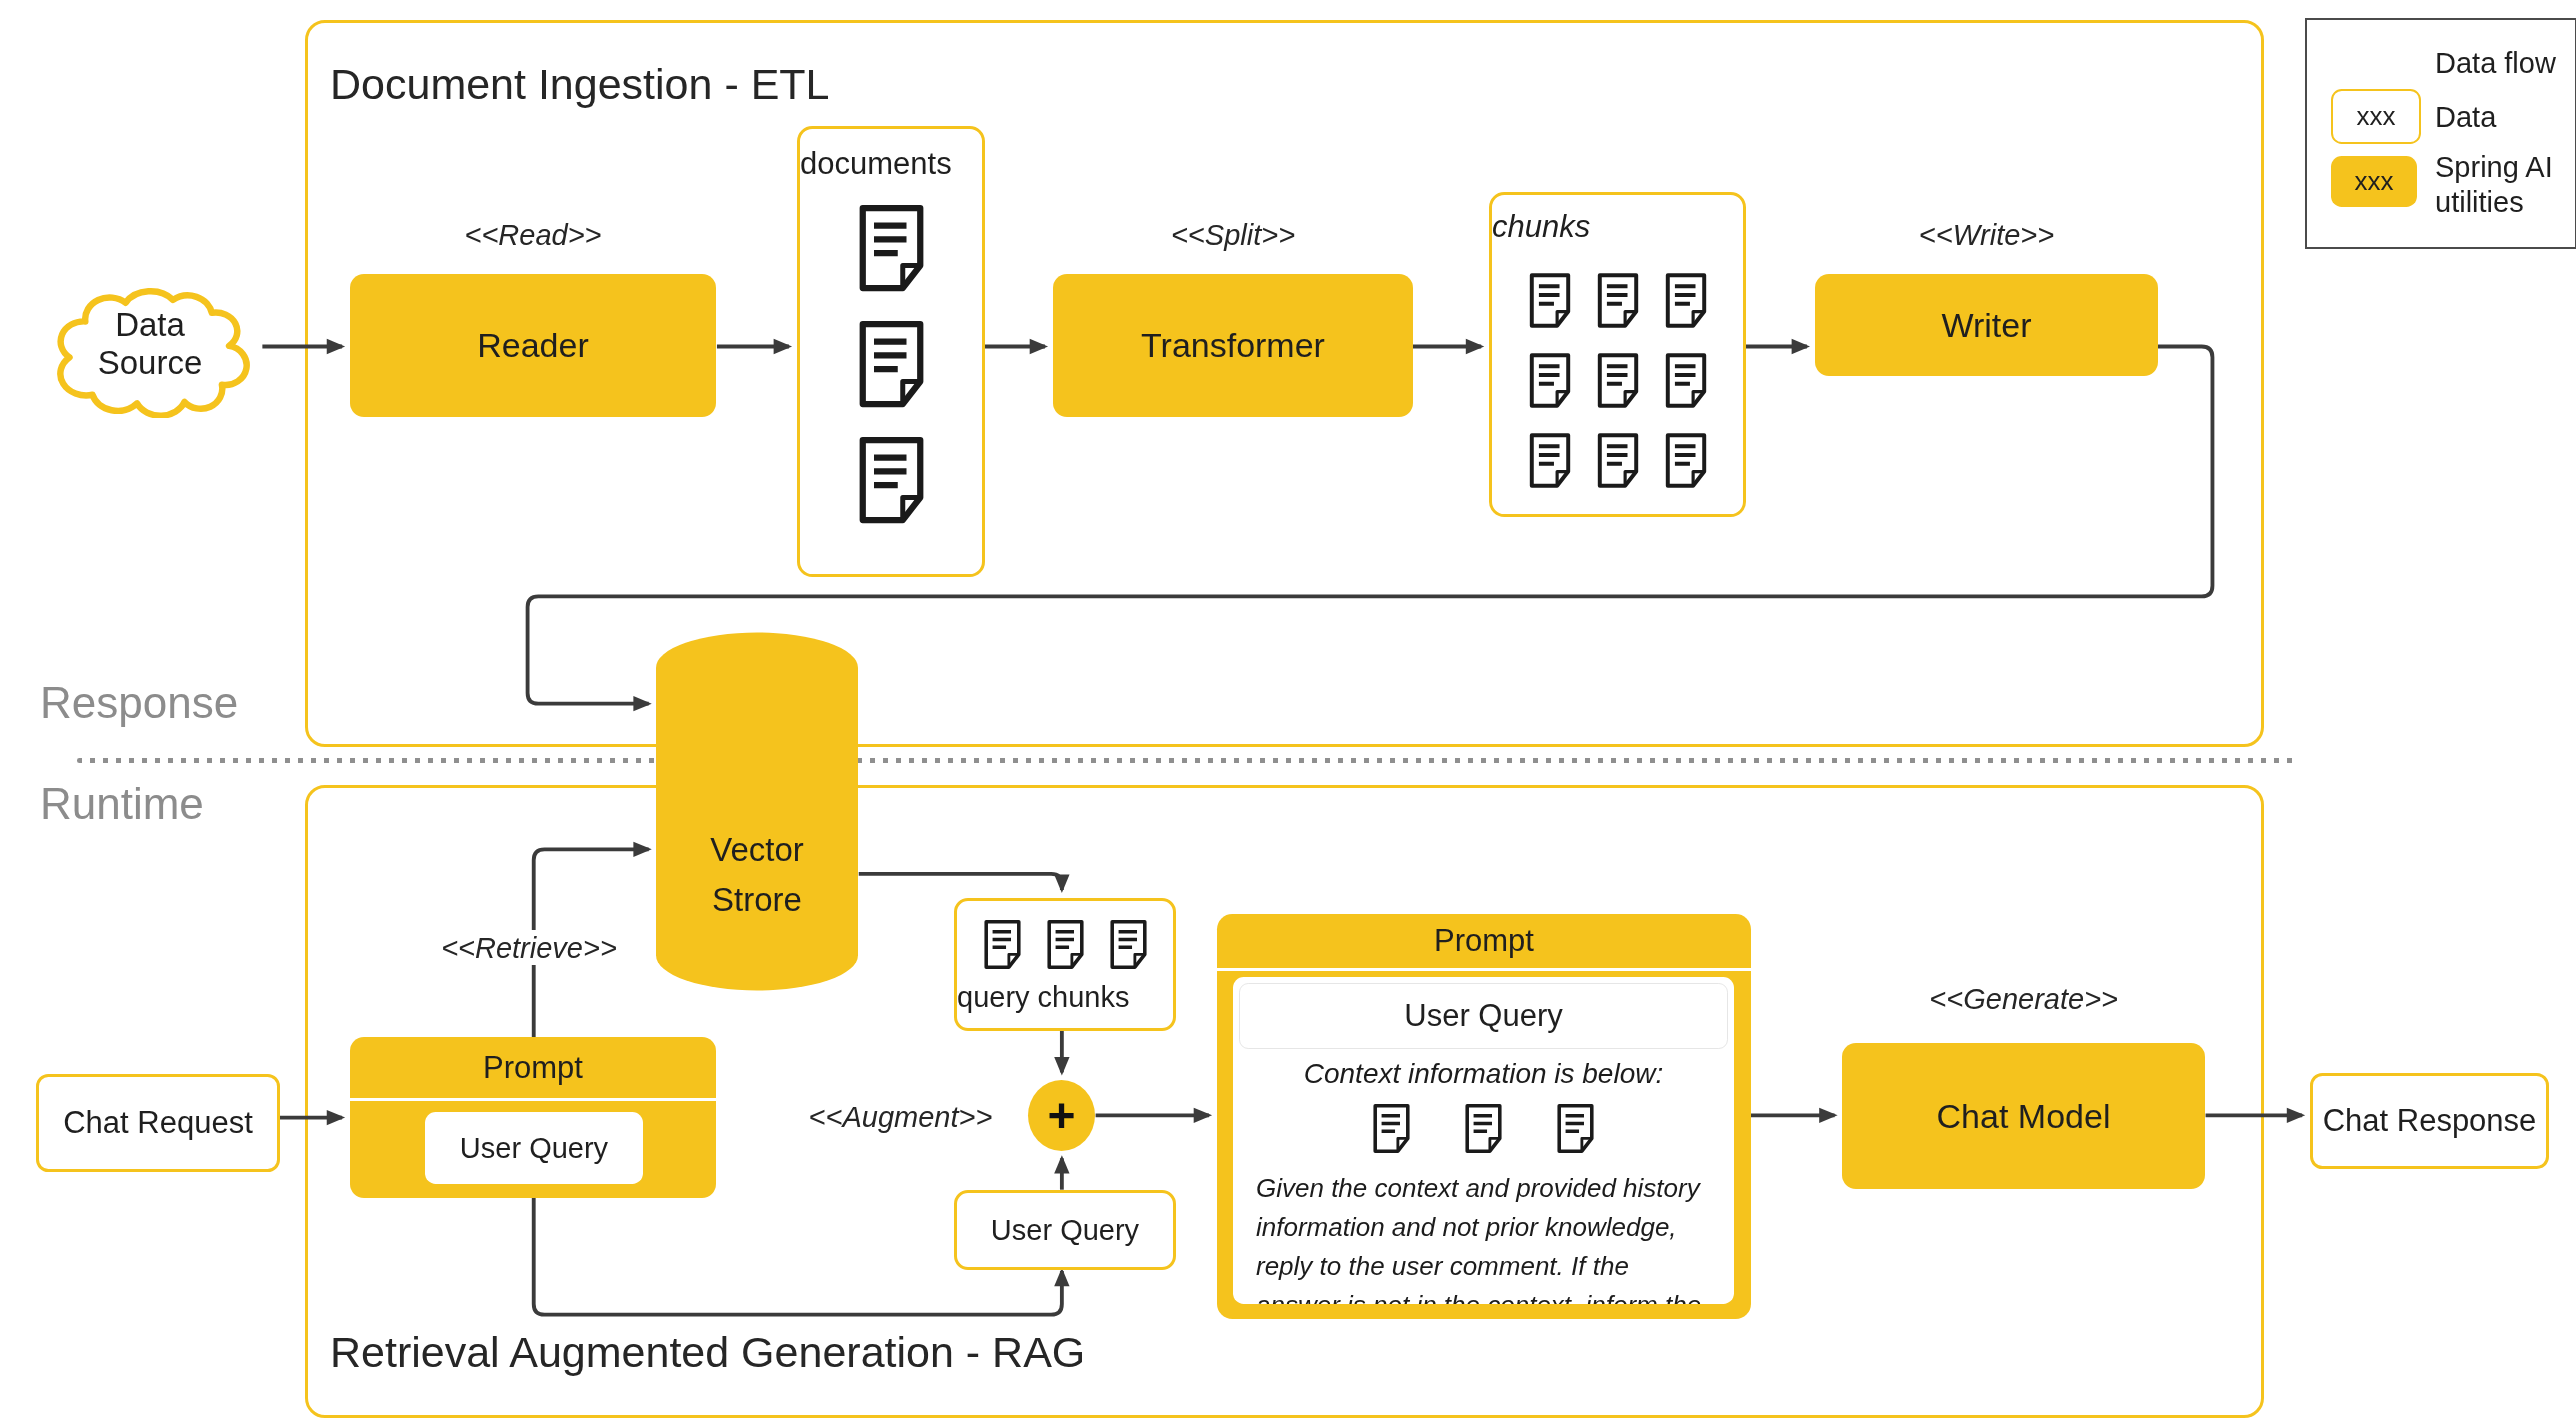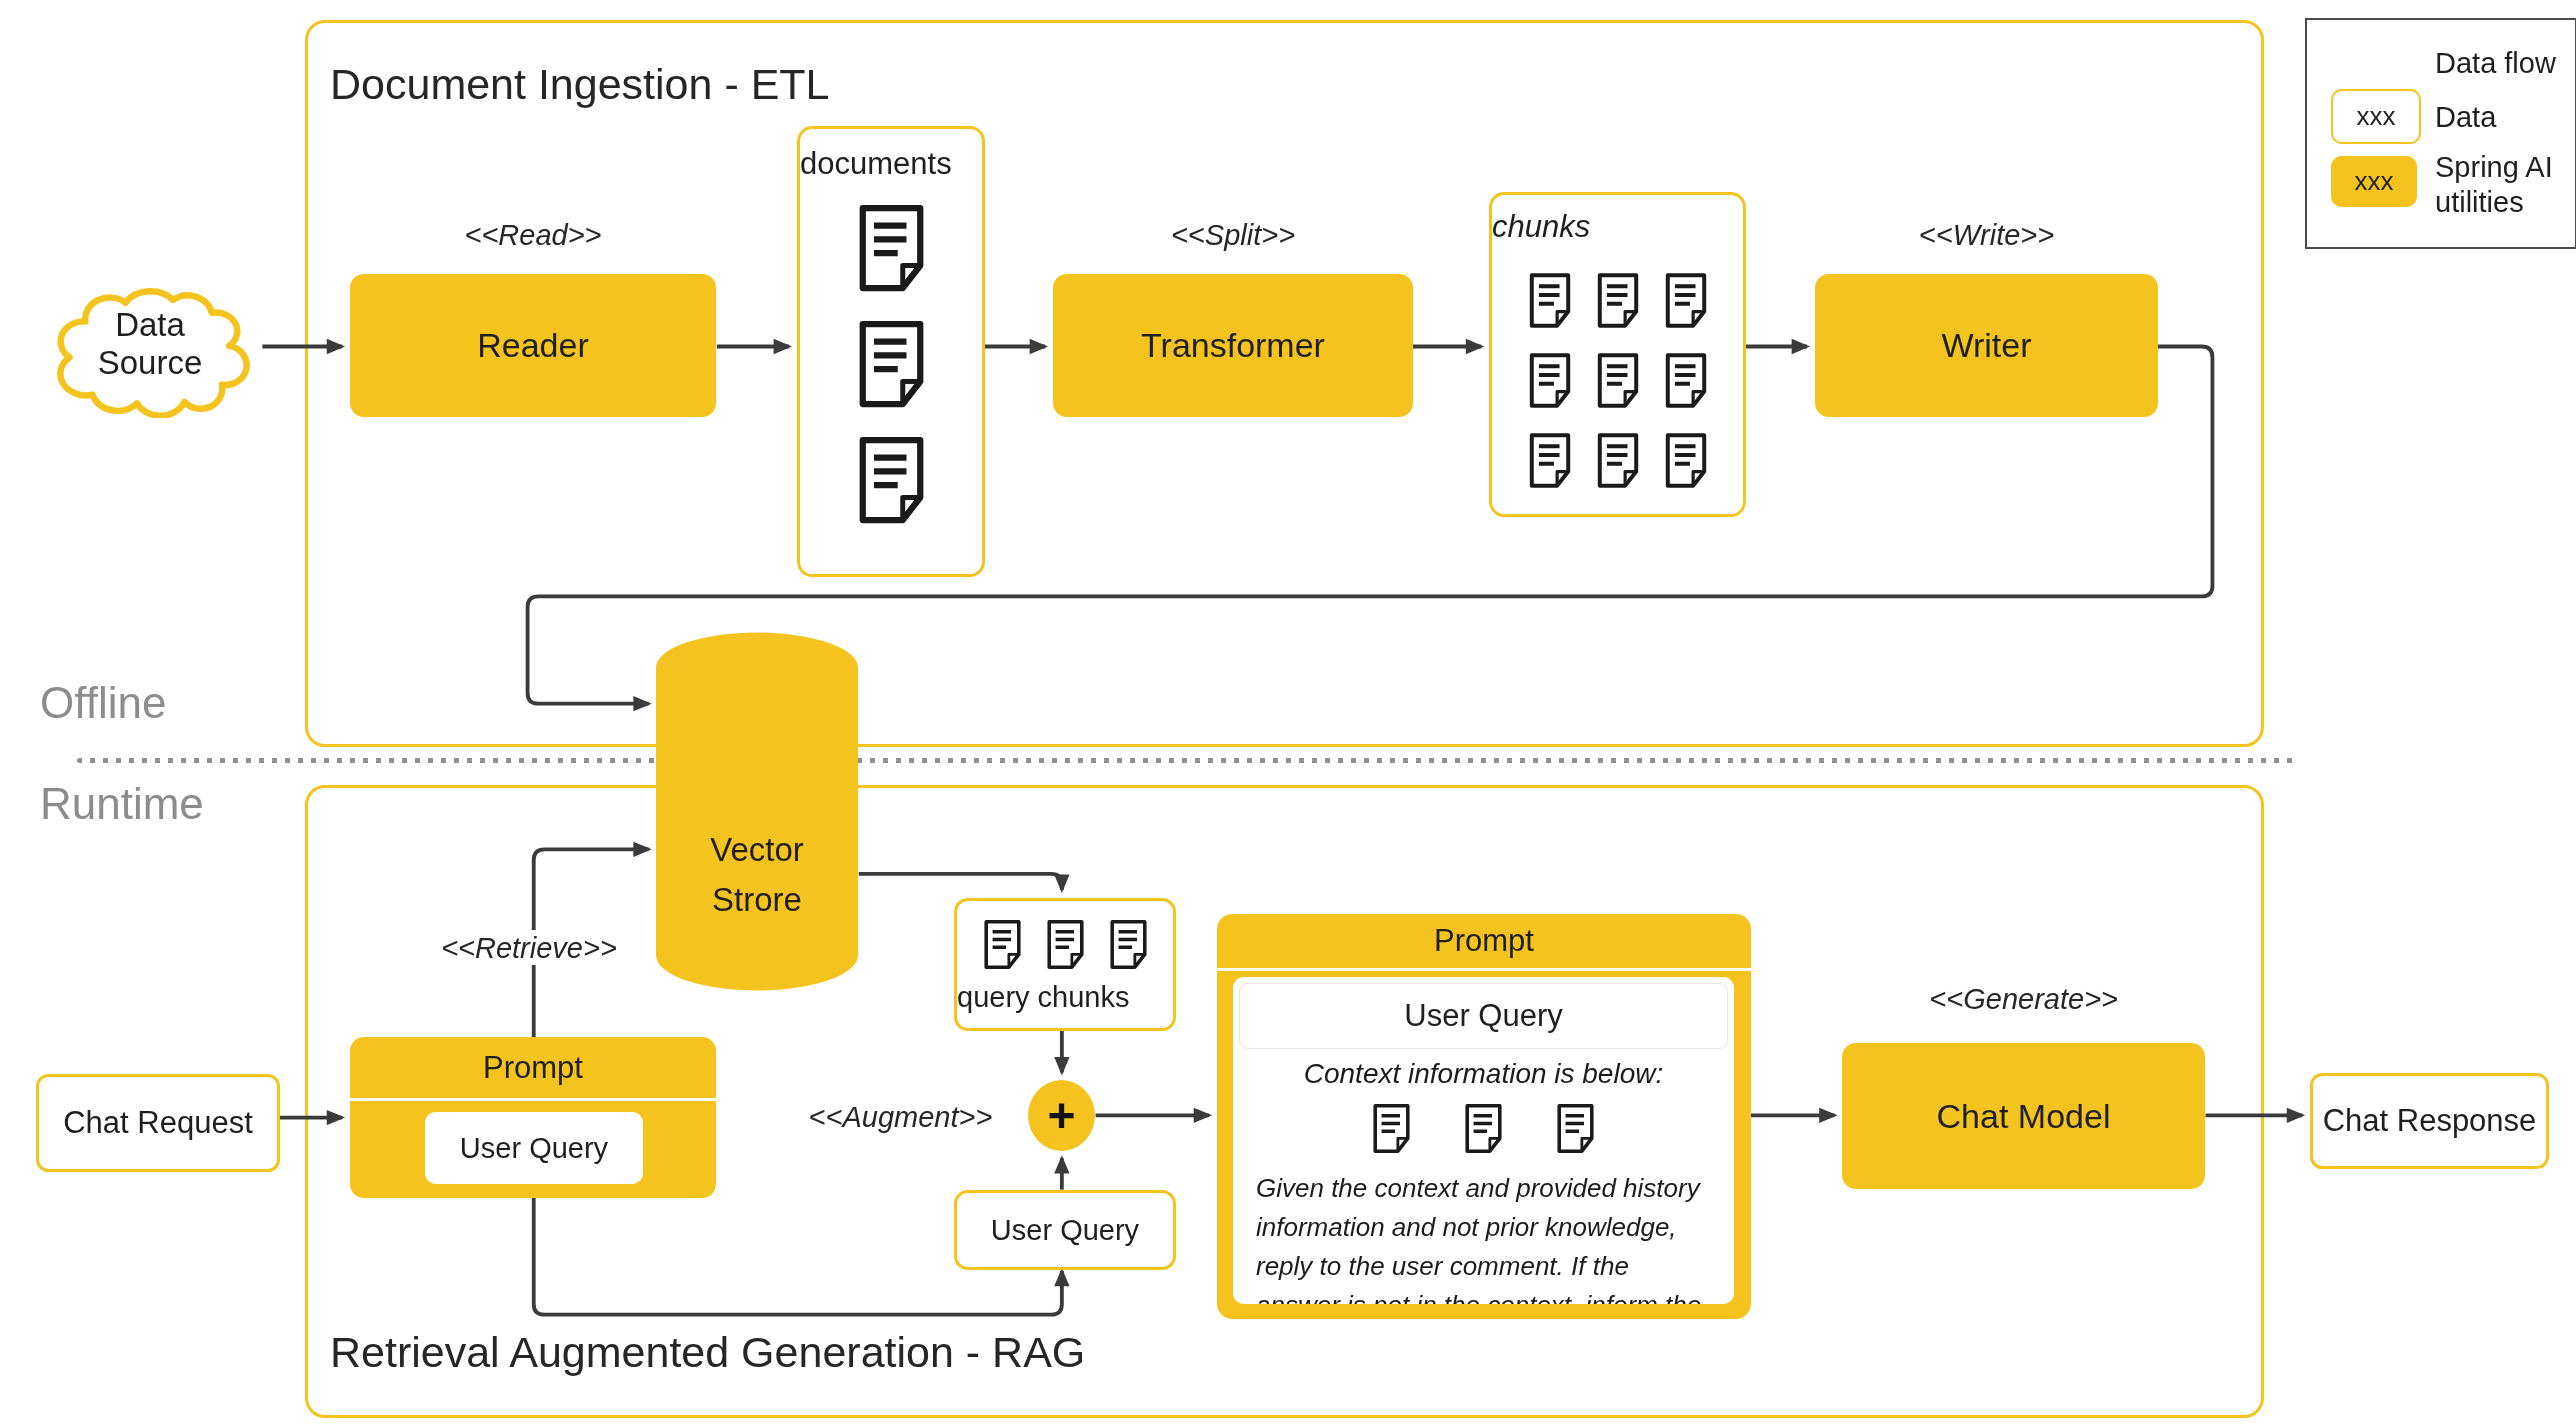--- a/index.html
+++ b/index.html
@@ -65,21 +65,21 @@
 <body>
 
 <div id="canvas">
 
   <div class="section-box" style="left:305px;top:20px;width:1953px;height:721px;"></div>
   <div class="section-box" style="left:305px;top:785px;width:1953px;height:627px;"></div>
 
   <div class="section-title" style="left:330px;top:60px;">Document Ingestion - ETL</div>
   <div class="section-title" style="left:330px;top:1328px;">Retrieval Augmented Generation - RAG</div>
 
-  <div class="side-label" style="left:40px;top:678px;">Offline</div>
+  <div class="side-label" style="left:40px;top:678px;">Response</div>
   <div class="side-label" style="left:40px;top:779px;">Runtime</div>
   <div class="dotted-divider" style="left:77px;top:758px;width:2223px;"></div>
 
   <svg class="wires" width="2576" height="1425" viewBox="0 0 3360 1859" xmlns="http://www.w3.org/2000/svg">
     <defs>
       <marker id="ah" markerUnits="userSpaceOnUse" markerWidth="28" markerHeight="24" refX="22" refY="12" orient="auto">
         <path d="M2 2 L26 12 L2 22 Z" fill="#3b3b3b"></path>
       </marker>
     </defs>
     <g fill="none" stroke="#3b3b3b" stroke-width="5">
@@ -224,21 +224,21 @@
   <svg viewBox="0 0 60 72" xmlns="http://www.w3.org/2000/svg">
     <path d="M7 4 H53 V50 L39 68 H7 Z" fill="#ffffff" stroke="#1a1a1a" stroke-width="5" stroke-linejoin="round"></path>
     <path d="M53 50 H39 V68" fill="none" stroke="#1a1a1a" stroke-width="4" stroke-linejoin="round"></path>
     <path d="M16 18 H42 M16 29 H42 M16 40 H35" fill="none" stroke="#1a1a1a" stroke-width="5"></path>
   </svg>
 </span>
     </div>
   </div>
 
   <div class="stereo" style="left:1815px;top:219px;width:343px;">&lt;&lt;Write&gt;&gt;</div>
-  <div class="ybox" style="left:1815px;top:274px;width:343px;height:143px;">Writer</div>
+  <div class="ybox" style="left:1815px;top:274px;width:343px;height:102px;">Writer</div>
 
   <div class="abs" style="left:656px;top:632px;width:202px;height:359px;">
     <svg viewBox="0 0 264 468" width="202" height="359" xmlns="http://www.w3.org/2000/svg">
       <path d="M0 46 A132 46 0 0 1 264 46 V422 A132 46 0 0 1 0 422 Z" fill="#F5C31D"></path>
     </svg>
   </div>
   <div class="shape-label" style="left:656px;top:790px;width:202px;height:169px;">
     <span style="width:130px;line-height:1.5;">Vector Strore</span>
   </div>
 

